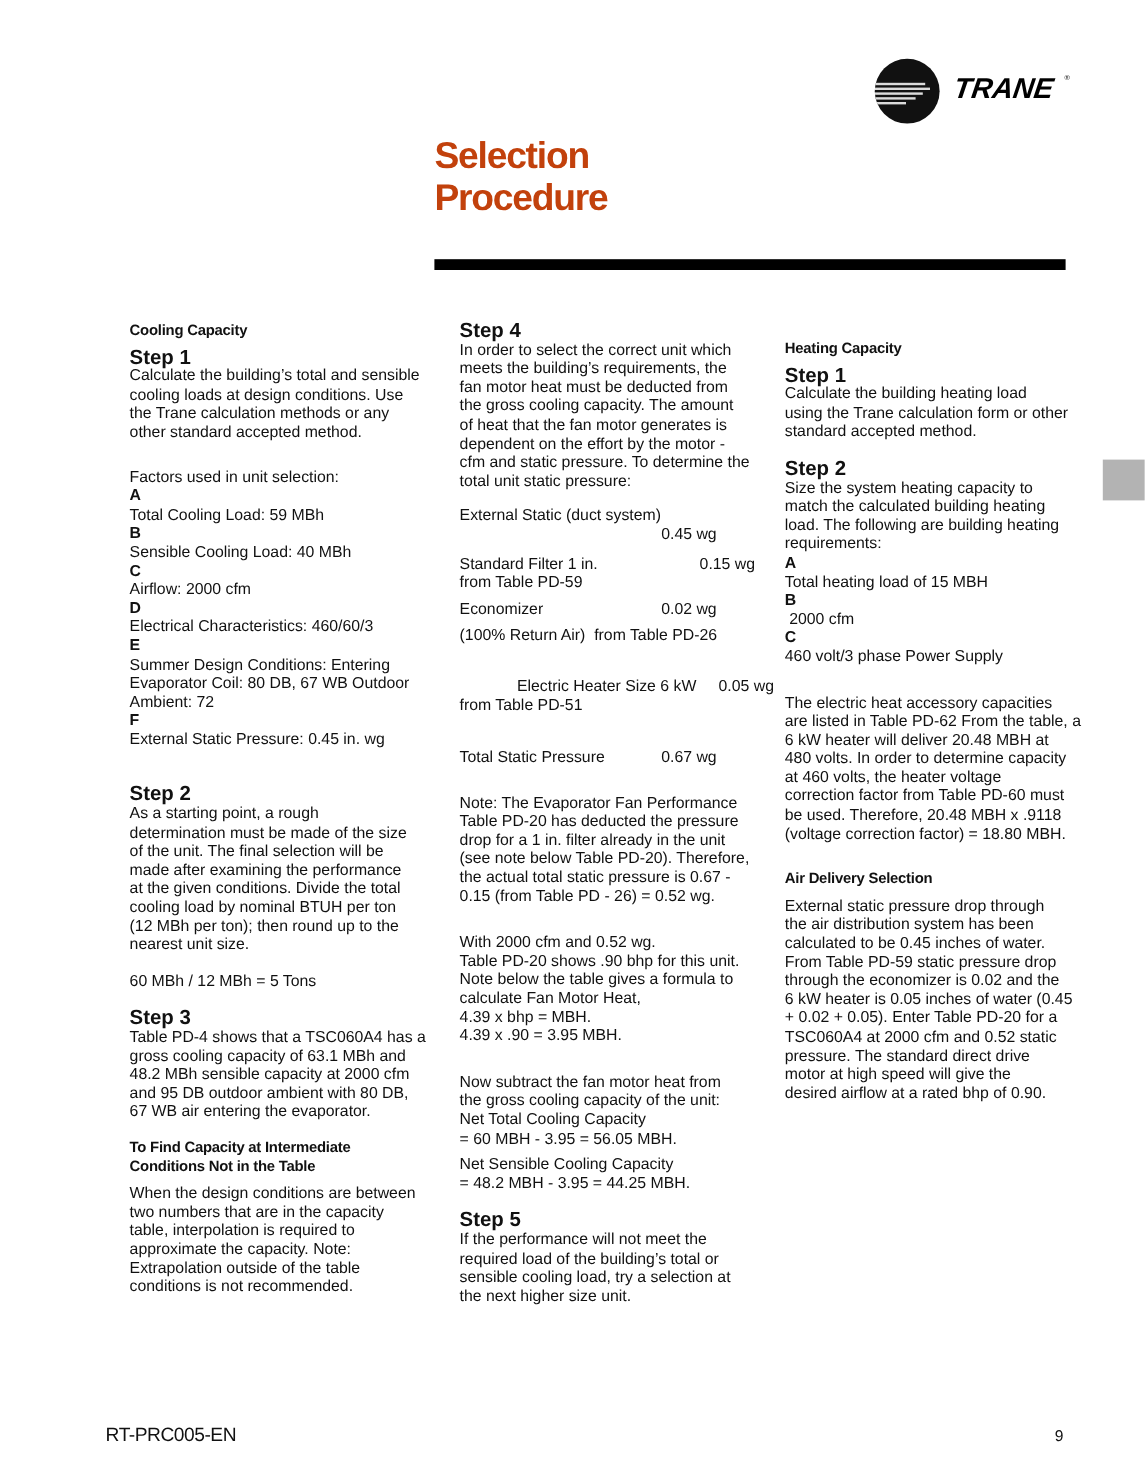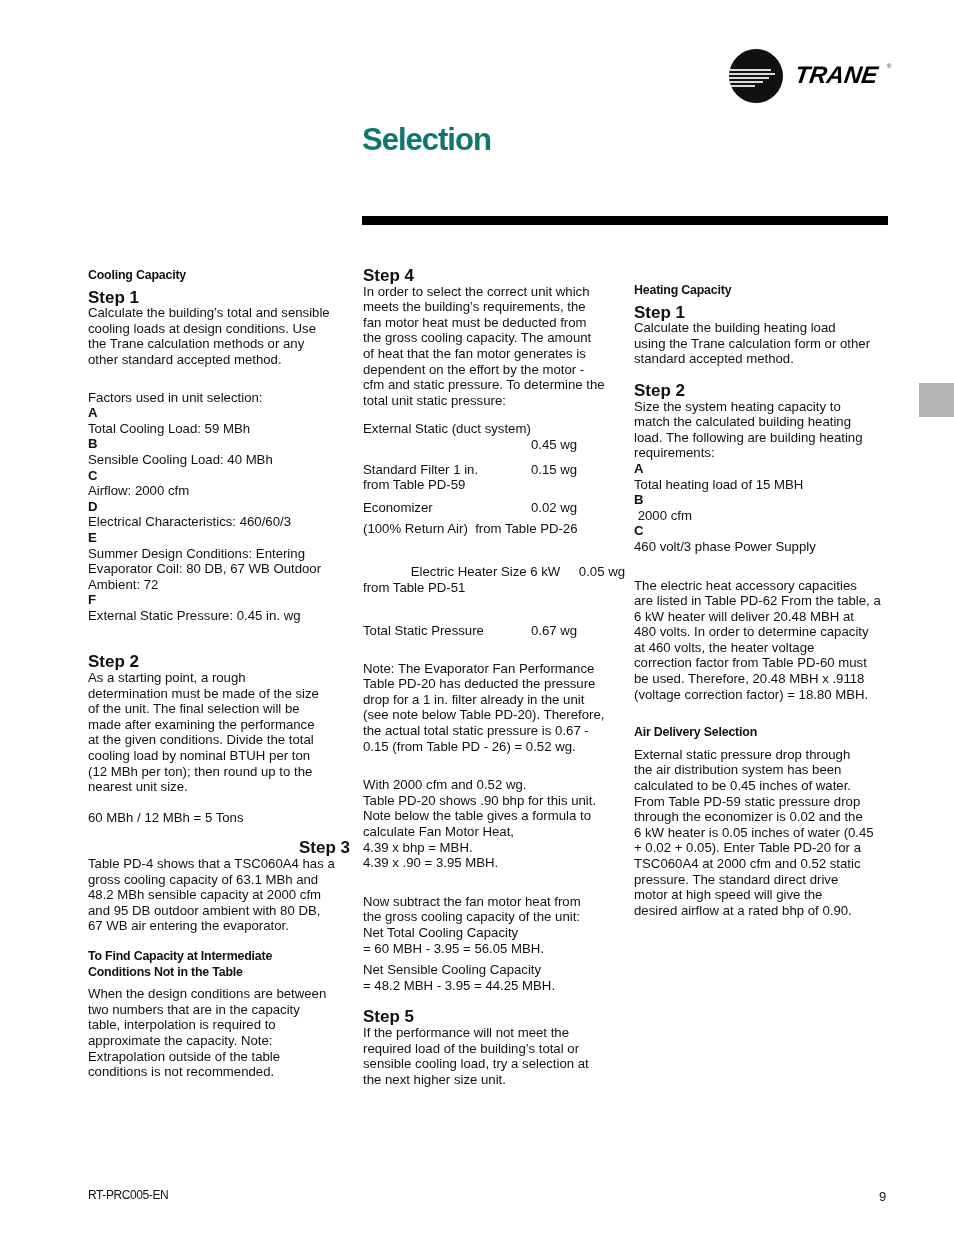--- a/index.html
+++ b/index.html
@@ -4,51 +4,52 @@
 <style>
   html, body { margin:0; padding:0; background:#fff; }
   body { width:954px; height:1235px; position:relative; overflow:hidden;
          font-family:"Liberation Sans", sans-serif; color:#111; }
   .abs { position:absolute; }
   .logo { left:729px; top:49px; width:170px; height:56px; }
   .logo-circle { position:absolute; left:0; top:0; width:54px; height:54px; border-radius:50%; background:#111; overflow:hidden; }
   .logo-circle .stripe { position:absolute; left:0; height:2px; background:#fff; opacity:.85; }
   .logo-word { position:absolute; left:66px; top:12px; font-size:24px; font-weight:bold; font-style:italic; letter-spacing:0px; color:#000; transform:skewX(-8deg); }
   .logo-reg { position:absolute; left:158px; top:14px; font-size:6px; }
-  .title { left:362px; top:122px; font-size:31px; font-weight:bold; line-height:35px; letter-spacing:-1px; color:#0f766e; }
+  .title { left:362px; top:112px; font-size:31px; font-weight:bold; line-height:35px; letter-spacing:-1px; color:#c2410c; }
   .rule { left:362px; top:216px; width:526px; height:9px; background:#000; }
   .tab { left:919px; top:383px; width:35px; height:34px; background:#b3b3b3; }
-  .col { position:absolute; font-size:13.2px; line-height:15.6px; }
+  .col { position:absolute; font-size:13.2px; line-height:15.6px;margin-left:20px; }
   .col p { margin:0; }
   .h-sec { font-weight:bold; font-size:12.4px; letter-spacing:-0.2px; }
   .h-step { font-weight:bold; font-size:17px; }
   .letter { font-weight:bold; }
   .row { display:flex; }
   .row .l { width:168px; }
   .row .r { white-space:nowrap; }
-  .footer-left { left:88px; top:1188px; font-size:12px; letter-spacing:-0.4px; }
+  .footer-left { left:88px; top:1188px; font-size:16px; letter-spacing:-0.4px; }
   .footer-right { left:879px; top:1189px; font-size:13px; }
 </style>
 </head>
 <body>
 
 <div class="abs logo">
   <div class="logo-circle">
     <div class="stripe" style="top:20px;width:42px;"></div>
     <div class="stripe" style="top:24px;width:46px;"></div>
     <div class="stripe" style="top:28px;width:40px;"></div>
     <div class="stripe" style="top:32px;width:34px;"></div>
     <div class="stripe" style="top:36px;width:26px;"></div>
   </div>
   <span class="logo-word">TRANE</span>
   <span class="logo-reg">®</span>
 </div>
 
 <div class="abs title">
   <div>Selection</div>
+  <div>Procedure</div>
 </div>
 <div class="abs rule"></div>
 <div class="abs tab"></div>
 
 <div class="col" style="left:88px; top:268px; width:262px;">
   <p class="h-sec">Cooling Capacity</p>
   <p class="h-step" style="margin-top:6px;">Step 1</p>
   <p>Calculate the building’s total and sensible</p>
   <p>cooling loads at design conditions. Use</p>
   <p>the Trane calculation methods or any</p>
@@ -74,21 +75,21 @@
   <p>As a starting point, a rough</p>
   <p>determination must be made of the size</p>
   <p>of the unit. The final selection will be</p>
   <p>made after examining the performance</p>
   <p>at the given conditions. Divide the total</p>
   <p>cooling load by nominal BTUH per ton</p>
   <p>(12 MBh per ton); then round up to the</p>
   <p>nearest unit size.</p>
   <p style="margin-top:15px;">60 MBh / 12 MBh = 5 Tons</p>
 
-  <p class="h-step" style="margin-top:15px;text-align:right;">Step 3</p>
+  <p class="h-step" style="margin-top:15px;">Step 3</p>
   <p>Table PD-4 shows that a TSC060A4 has a</p>
   <p>gross cooling capacity of 63.1 MBh and</p>
   <p>48.2 MBh sensible capacity at 2000 cfm</p>
   <p>and 95 DB outdoor ambient with 80 DB,</p>
   <p>67 WB air entering the evaporator.</p>
 
   <p class="h-sec" style="margin-top:15px;">To Find Capacity at Intermediate</p>
   <p class="h-sec">Conditions Not in the Table</p>
   <p style="margin-top:6px;">When the design conditions are between</p>
   <p>two numbers that are in the capacity</p>
@@ -109,21 +110,21 @@
   <p>cfm and static pressure. To determine the</p>
   <p>total unit static pressure:</p>
 
   <div style="margin-top:13px;">
     <p>External Static (duct system)</p>
     <div class="row">
         <span class="l"></span>
         <span class="r">0.45 wg</span>
       </div>
 
-    <div class="row" style="margin-top:9px;">
+    <div class="row" style="margin-top:9px;gap:32px;">
       <span class="l">Standard Filter 1 in.</span>
       <span class="r">0.15 wg</span>
     </div>
     <p>from Table PD-59</p>
 
     <div class="row" style="margin-top:7px;">
       <span class="l">Economizer</span>
       <span class="r">0.02 wg</span>
     </div>
     <p style="margin-top:6px; white-space:pre;">(100% Return Air)  from Table PD-26</p>

